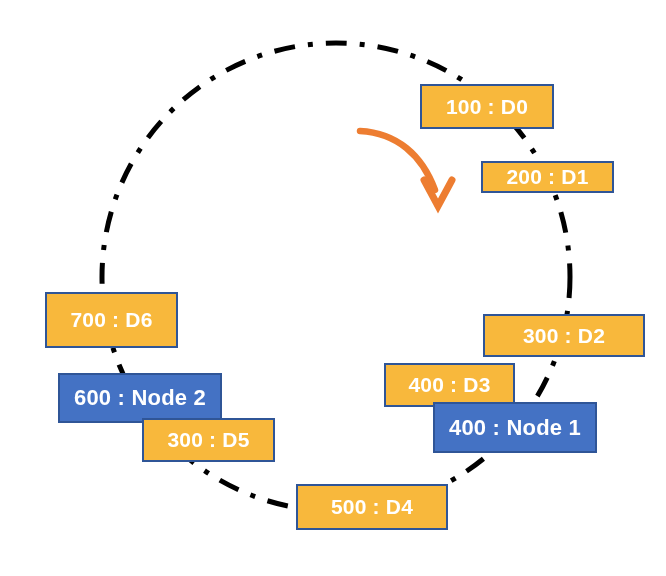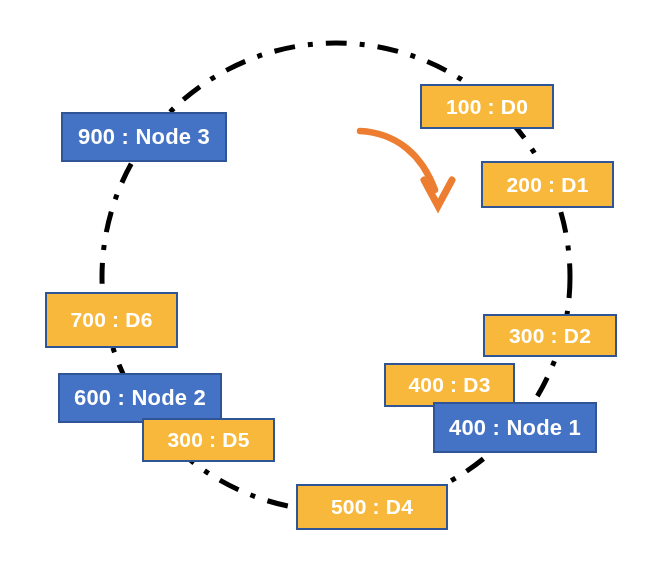--- a/index.html
+++ b/index.html
@@ -46,29 +46,28 @@
   <svg class="layer" width="666" height="576" viewBox="0 0 666 576">
     <g>
       <circle cx="336" cy="277" r="234" fill="none" stroke="var(--ringStroke,#000)" stroke-width="5" stroke-dasharray="21 13 5 13"></circle>
     </g>
     <g stroke="var(--arrowStroke,#ED7D31)" fill="none">
       <path d="M 360 131 C 397 133 422 155 435 190" stroke-width="6.5" stroke-linecap="round"></path>
       <path d="M 424 180 L 438 206 L 452 180" stroke-width="7" stroke-linecap="round" stroke-linejoin="miter"></path>
     </g>
   </svg>
 
-  <div class="box node" style="left:61px;top:112px;width:166px;height:50px">900 : Node 3</div>
 
   <div class="box data" style="left:45px;top:292px;width:133px;height:56px">700 : D6</div>
 
   <div class="box data" style="left:420px;top:84px;width:134px;height:45px">100 : D0</div>
 
-  <div class="box data" style="left:481px;top:161px;width:133px;height:47px">200 : D1</div>
+  <div class="box data" style="left:481px;top:161px;width:133px;height:32px">200 : D1</div>
 
-  <div class="box data" style="left:483px;top:314px;width:134px;height:43px">300 : D2</div>
+  <div class="box data" style="left:483px;top:314px;width:162px;height:43px">300 : D2</div>
 
   <div class="box data" style="left:384px;top:363px;width:131px;height:44px">400 : D3</div>
 
   <div class="box node" style="left:433px;top:402px;width:164px;height:51px">400 : Node 1</div>
 
   <div class="box node" style="left:58px;top:373px;width:164px;height:50px">600 : Node 2</div>
 
   <div class="box data" style="left:142px;top:418px;width:133px;height:44px">300 : D5</div>
 
   <div class="box data" style="left:296px;top:484px;width:152px;height:46px">500 : D4</div>

